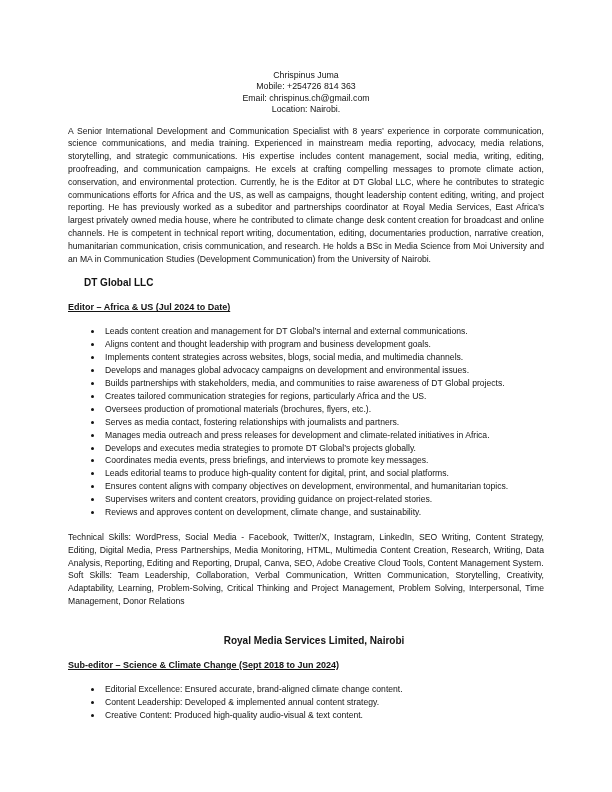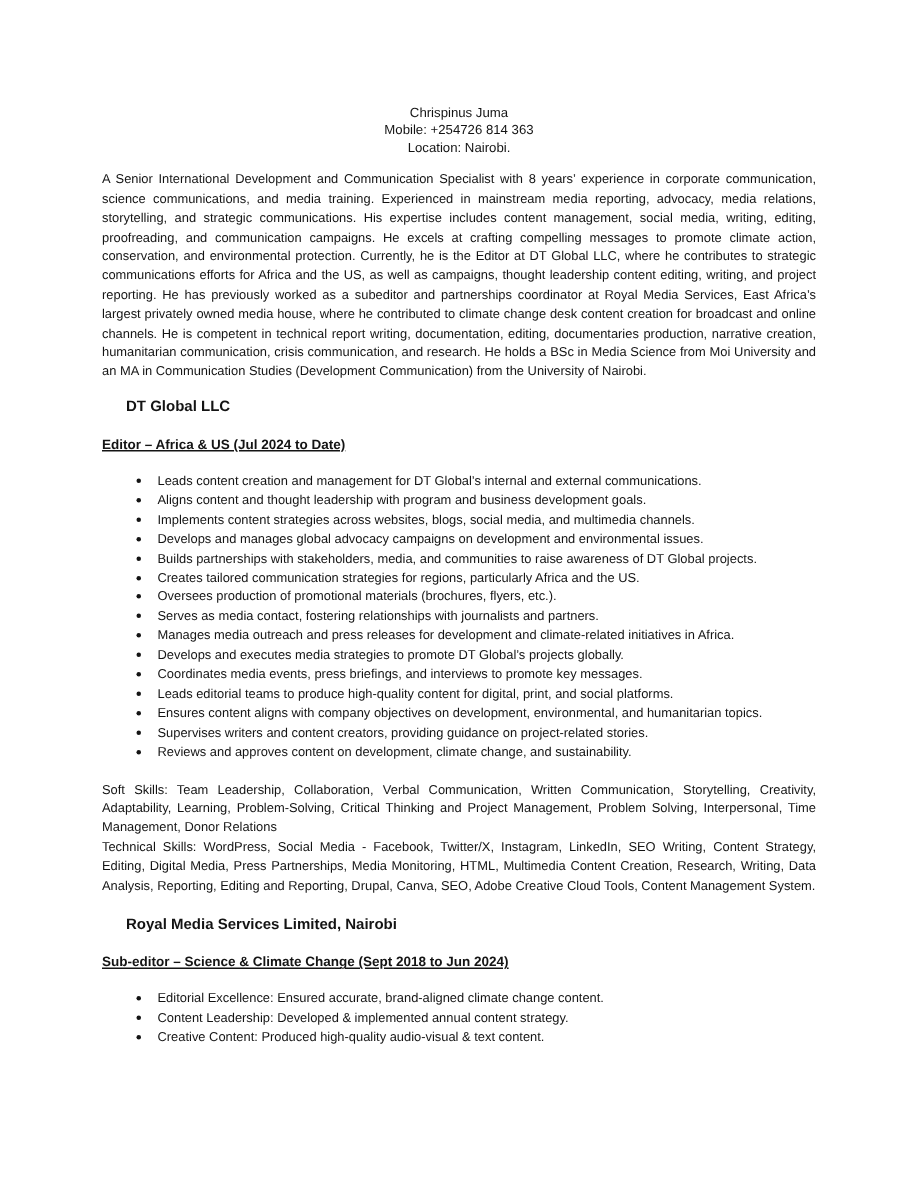--- a/index.html
+++ b/index.html
@@ -54,30 +54,31 @@
     line-height: 12.9px;
   }
   ul.duties li { padding-left: 2px; }
   .skills { margin-top: 12px; }
   .skills p {
     font-size: 8.6px;
     line-height: 12.8px;
     text-align: justify;
     margin: 0;
   }
-  .company-gap { margin-top: 15px; }
+  .company-gap { margin-top: 27px; text-align: center; }
 </style>
 </head>
 <body>
 
 <div class="page">
 
   <div class="contact">
     <div>Chrispinus Juma</div>
     <div>Mobile: +254726 814 363</div>
+    <div>Email: chrispinus.ch@gmail.com</div>
     <div>Location: Nairobi.</div>
   </div>
 
   <p class="summary-text">A Senior International Development and Communication Specialist with 8 years’ experience in corporate communication, science communications, and media training. Experienced in mainstream media reporting, advocacy, media relations, storytelling, and strategic communications. His expertise includes content management, social media, writing, editing, proofreading, and communication campaigns. He excels at crafting compelling messages to promote climate action, conservation, and environmental protection. Currently, he is the Editor at DT Global LLC, where he contributes to strategic communications efforts for Africa and the US, as well as campaigns, thought leadership content editing, writing, and project reporting. He has previously worked as a subeditor and partnerships coordinator at Royal Media Services, East Africa’s largest privately owned media house, where he contributed to climate change desk content creation for broadcast and online channels. He is competent in technical report writing, documentation, editing, documentaries production, narrative creation, humanitarian communication, crisis communication, and research. He holds a BSc in Media Science from Moi University and an MA in Communication Studies (Development Communication) from the University of Nairobi.</p>
 
 
   <div class="company-heading">DT Global LLC</div>
   <div class="role-heading">Editor – Africa &amp; US (Jul 2024 to Date)</div>
 
   <ul class="duties">
@@ -92,22 +93,22 @@
     <li>Manages media outreach and press releases for development and climate-related initiatives in Africa.</li>
     <li>Develops and executes media strategies to promote DT Global’s projects globally.</li>
     <li>Coordinates media events, press briefings, and interviews to promote key messages.</li>
     <li>Leads editorial teams to produce high-quality content for digital, print, and social platforms.</li>
     <li>Ensures content aligns with company objectives on development, environmental, and humanitarian topics.</li>
     <li>Supervises writers and content creators, providing guidance on project-related stories.</li>
     <li>Reviews and approves content on development, climate change, and sustainability.</li>
   </ul>
 
   <div class="skills">
+    <p>Technical Skills: WordPress, Social Media - Facebook, Twitter/X, Instagram, LinkedIn, SEO Writing, Content Strategy, Editing, Digital Media, Press Partnerships, Media Monitoring, HTML, Multimedia Content Creation, Research, Writing, Data Analysis, Reporting, Editing and Reporting, Drupal, Canva, SEO, Adobe Creative Cloud Tools, Content Management System.</p>
     <p>Soft Skills: Team Leadership, Collaboration, Verbal Communication, Written Communication, Storytelling, Creativity, Adaptability, Learning, Problem-Solving, Critical Thinking and Project Management, Problem Solving, Interpersonal, Time Management, Donor Relations</p>
-    <p>Technical Skills: WordPress, Social Media - Facebook, Twitter/X, Instagram, LinkedIn, SEO Writing, Content Strategy, Editing, Digital Media, Press Partnerships, Media Monitoring, HTML, Multimedia Content Creation, Research, Writing, Data Analysis, Reporting, Editing and Reporting, Drupal, Canva, SEO, Adobe Creative Cloud Tools, Content Management System.</p>
   </div>
 
   <div class="company-heading company-gap">Royal Media Services Limited, Nairobi</div>
   <div class="role-heading">Sub-editor – Science &amp; Climate Change (Sept 2018 to Jun 2024)</div>
 
   <ul class="duties">
     <li>Editorial Excellence: Ensured accurate, brand-aligned climate change content.</li>
     <li>Content Leadership: Developed &amp; implemented annual content strategy.</li>
     <li>Creative Content: Produced high-quality audio-visual &amp; text content.</li>
   </ul>

